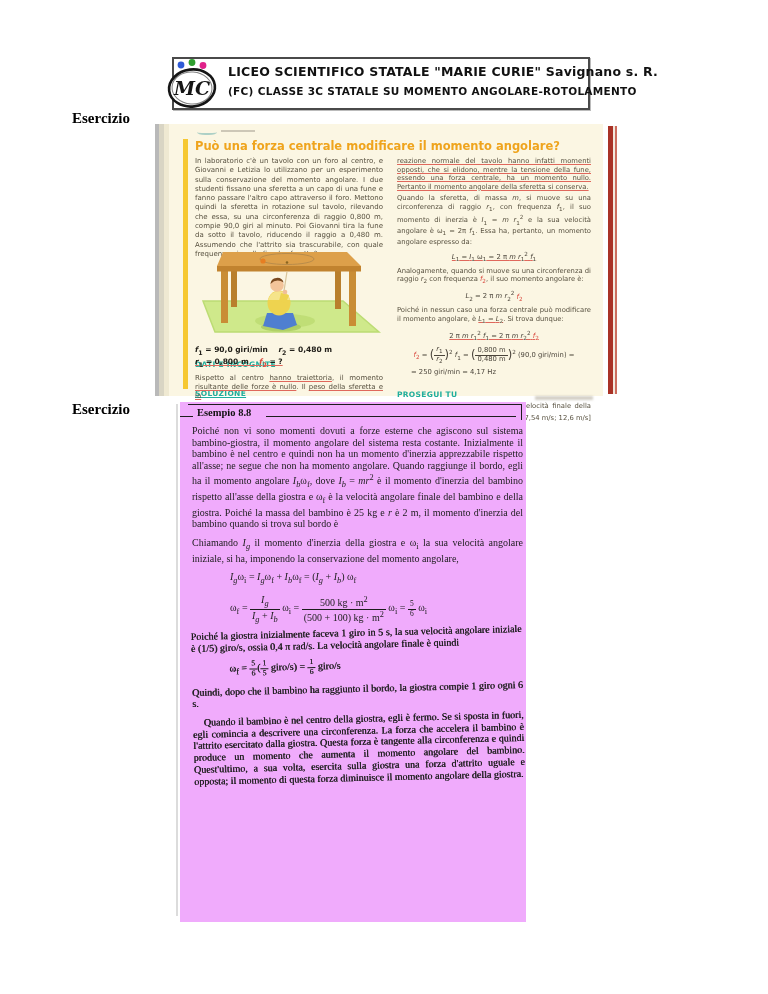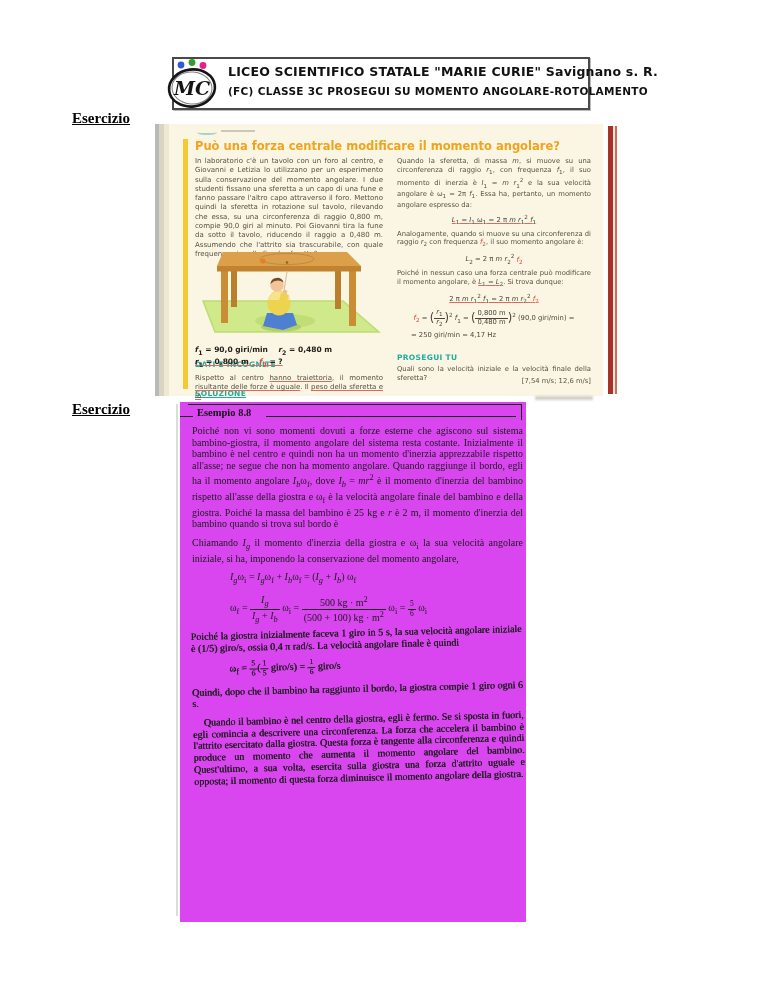--- a/index.html
+++ b/index.html
@@ -5,21 +5,21 @@
   * { margin:0; padding:0; box-sizing:border-box; }
   html,body { width:768px; height:994px; background:#fff; font-family:"DejaVu Sans",sans-serif; position:relative; overflow:hidden; }
 
   
   .hdr-box { position:absolute; left:172px; top:57px; width:418px; height:53px; border:2px solid #4a4a4a; background:#fff; box-shadow:1px 1px 0 #bbb; }
   .hdr-logo { position:absolute; left:165px; top:58px; width:54px; height:52px; }
   .hdr-l1 { position:absolute; left:228px; top:64px; width:358px; font:bold 12.5px "DejaVu Sans",sans-serif; color:#111; letter-spacing:.2px; white-space:nowrap; }
   .hdr-l2 { position:absolute; left:228px; top:85px; width:358px; font:bold 10.5px "DejaVu Sans",sans-serif; color:#111; letter-spacing:.3px; white-space:nowrap; }
 
   
-  .eser { position:absolute; left:72px; font:bold 15px "Liberation Serif",serif; color:#000; text-decoration:underline; }
+  .eser { position:absolute; left:72px; font:bold 15px "Liberation Serif",serif; color:#000; }
   .eser1 { top:110px; } .eser2 { top:401px; }
 
   
   .scan1 { position:absolute; left:155px; top:124px; width:466px; height:352px; }
   .s1-edge { position:absolute; left:0; top:0; width:14px; height:272px; background:linear-gradient(90deg,#b9b9b9 0 4px,#d9d5c4 4px 9px,#efe9d2 9px); }
   .s1-page { position:absolute; left:14px; top:0; width:434px; height:272px; background:#fbf6e3; }
   .s1-redband { position:absolute; left:450px; top:2px; width:14px; height:268px;
      background:linear-gradient(90deg,#fff 0 3px,#a93226 3px 8px,#f2e8dd 8px 10px,#cc6d5e 10px 12px,#fff 12px); }
   .s1-art1 { position:absolute; left:42px; top:4px; width:20px; height:7px; border-bottom:2px solid #9ac7bf; opacity:.8; border-radius:40%; }
   .s1-art2 { position:absolute; left:66px; top:6px; width:34px; height:2px; background:#b9b4a4; opacity:.7; }
@@ -39,21 +39,21 @@
   .red { color:#d9453a; }
   .frac { display:inline-block; vertical-align:middle; text-align:center; line-height:1.15; }
   .frac > span { display:block; padding:0 2px; }
   .frac > span:first-child { border-bottom:.8px solid currentColor; }
   .big { font-size:1.7em; vertical-align:middle; font-weight:normal; }
   .s1-q { margin-top:1px; }
   .s1-ans { text-align:right; margin-top:-8px; }
   .s1-smudge { position:absolute; left:535px; top:396px; width:58px; height:4px; background:#c9c4ba; filter:blur(1px); opacity:.8; }
 
   
-  .scan2 { position:absolute; left:180px; top:402px; width:346px; height:520px; background:#d946ef; }
+  .scan2 { position:absolute; left:180px; top:402px; width:346px; height:520px; background:#f0abfc; }
   .s2-edge { position:absolute; left:-4px; top:2px; width:2px; height:512px; background:#dcdcdc; }
   .ex-top { position:absolute; left:8px; top:2px; width:334px; border-top:1.6px solid #1d1d1d; }
   .ex-right { position:absolute; left:341px; top:2px; height:16px; border-right:1.6px solid #1d1d1d; }
   .ex-dash { position:absolute; left:0; top:14px; width:13px; border-top:1.3px solid #1d1d1d; }
   .ex-title { position:absolute; left:17px; top:5px; font:bold 10.5px "Liberation Serif",serif; color:#111; }
   .ex-rule { position:absolute; left:86px; top:14px; width:250px; border-top:1.3px solid #1d1d1d; }
   .s2-body { position:absolute; left:12px; top:23px; width:331px; font:10px/11.7px "Liberation Serif",serif; color:#1c1c1c; text-align:justify; }
   .s2-body p { margin-bottom:7px; }
   .s2-f { margin:3px 0 9px 38px; text-align:left; }
   .frac.sm { font-size:7.5px; }
@@ -67,21 +67,21 @@
 <div class="hdr-box"></div>
 <svg class="hdr-logo" viewBox="0 0 54 52">
   <circle cx="16" cy="7" r="3.4" fill="#2f5bd6"></circle>
   <circle cx="27" cy="4.5" r="3.4" fill="#2f9e2f"></circle>
   <circle cx="38" cy="7.5" r="3.4" fill="#e0218a"></circle>
   <ellipse cx="27" cy="30" rx="23" ry="18.5" fill="#fff" stroke="#151515" stroke-width="2.6" transform="rotate(-7 27 30)"></ellipse>
   <ellipse cx="27" cy="30" rx="20" ry="16" fill="none" stroke="#151515" stroke-width="1" opacity=".55" transform="rotate(4 27 30)"></ellipse>
   <text x="27" y="37" text-anchor="middle" font-family="DejaVu Serif,serif" font-style="italic" font-weight="bold" font-size="19" fill="#151515">MC</text>
 </svg>
 <div class="hdr-l1">LICEO SCIENTIFICO STATALE "MARIE CURIE" Savignano s. R.</div>
-<div class="hdr-l2">(FC) CLASSE 3C PROSEGUI SU MOMENTO ANGOLARE-ROTOLAMENTO</div>
+<div class="hdr-l2">(FC) CLASSE 3C STATALE SU MOMENTO ANGOLARE-ROTOLAMENTO</div>
 
 <div class="eser eser1">Esercizio</div>
 <div class="eser eser2">Esercizio</div>
 
 <div class="scan1">
   <div class="s1-edge"></div>
   <div class="s1-page"></div>
   <div class="s1-redband"></div>
   <div class="s1-art1"></div>
   <div class="s1-art2"></div>
@@ -110,23 +110,24 @@
     <path d="M84,50 a11.5,12.5 0 0 1 11,9 l-22,0 a11.5,12.5 0 0 1 11,-9" fill="#f5e48a"></path>
     <polygon points="86,52 94,54 91,62 84,60" fill="#eed34f"></polygon>
     <circle cx="90" cy="51" r="2.3" fill="#f0bf98"></circle>
     <circle cx="82" cy="44" r="6.8" fill="#f3c49a"></circle>
     <path d="M75.4,43 a6.8,6.8 0 0 1 13.2,-1.5 q-7,-4.5 -13.2,1.5" fill="#7a4a20"></path>
   </svg>
 
   <div class="s1-head s1-dlab">DATI E INCOGNITE</div>
   <div class="s1-dati"><i>f</i><sub>1</sub> = 90,0 giri/min&nbsp;&nbsp;&nbsp;&nbsp;<i>r</i><sub>2</sub> = 0,480 m<br><u class="rl"><i>r</i><sub>1</sub> = 0,800 m&nbsp;&nbsp;&nbsp;&nbsp;<span class="red"><i>f</i><sub>2</sub></span> = ?</u></div>
   <div class="s1-head s1-slab">SOLUZIONE</div>
-  <div class="s1-sol">Rispetto al centro <u class="rl">hanno traiettoria</u>, il momento <u class="rl">risultante delle forze è uguale</u>. Il <u class="rl">peso della sferetta e la</u></div>
+  <div class="s1-sol">Rispetto al centro <u class="rl">hanno traiettoria</u>, il momento <u class="rl">risultante delle forze è nullo</u>. Il <u class="rl">peso della sferetta e la</u></div>
 
   <div class="s1-colR">
+    <p><u class="rl">reazione normale del tavolo hanno infatti momenti opposti, che si elidono, mentre la tensione della fune, essendo una forza centrale, ha un momento nullo. Pertanto il momento angolare della sferetta si conserva.</u></p>
     <p>Quando la sferetta, di massa <i>m</i>, si muove su una circonferenza di raggio <i>r</i><sub>1</sub>, con frequenza <i>f</i><sub>1</sub>, il suo momento di inerzia è <i>I</i><sub>1</sub> = <i>m r</i><sub>1</sub><sup>2</sup> e la sua velocità angolare è ω<sub>1</sub> = 2π <i>f</i><sub>1</sub>. Essa ha, pertanto, un momento angolare espresso da:</p>
     <p class="s1-form"><u class="rl"><i>L</i><sub>1</sub> = <i>I</i><sub>1</sub> ω<sub>1</sub> = 2 π <i>m r</i><sub>1</sub><sup>2</sup> <i>f</i><sub>1</sub></u></p>
     <p>Analogamente, quando si muove su una circonferenza di raggio <i>r</i><sub>2</sub> con frequenza <span class="red"><i>f</i><sub>2</sub></span>, il suo momento angolare è:</p>
     <p class="s1-form"><i>L</i><sub>2</sub> = 2 π <i>m r</i><sub>2</sub><sup>2</sup> <span class="red"><i>f</i><sub>2</sub></span></p>
     <p>Poiché in nessun caso una forza centrale può modificare il momento angolare, è <u class="rl"><i>L</i><sub>1</sub> = <i>L</i><sub>2</sub></u>. Si trova dunque:</p>
     <p class="s1-form"><u class="rl">2 π <i>m r</i><sub>1</sub><sup>2</sup> <i>f</i><sub>1</sub> = 2 π <i>m r</i><sub>2</sub><sup>2</sup> <span class="red"><i>f</i><sub>2</sub></span></u></p>
     <p class="s1-form"><span class="red"><i>f</i><sub>2</sub></span> = <span class="big">(</span><span class="frac"><span><i>r</i><sub>1</sub></span><span><i>r</i><sub>2</sub></span></span><span class="big">)</span><sup>2</sup> <i>f</i><sub>1</sub> = <span class="big">(</span><span class="frac"><span>0,800 m</span><span>0,480 m</span></span><span class="big">)</span><sup>2</sup> (90,0 giri/min) =</p>
     <p class="s1-form" style="text-align:left; padding-left:14px;">= 250 giri/min = 4,17 Hz</p>
     <p class="s1-head" style="margin-top:14px;">PROSEGUI TU</p>
     <p class="s1-q">Quali sono la velocità iniziale e la velocità finale della sferetta?</p>

